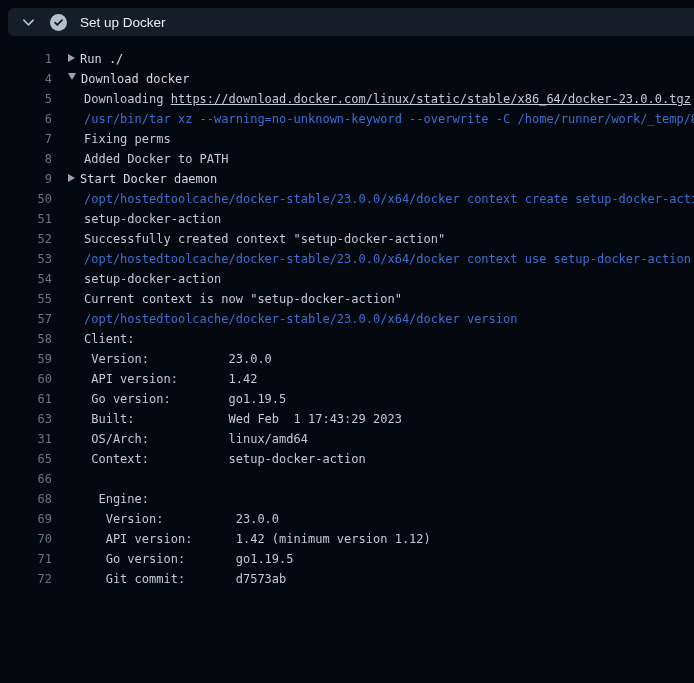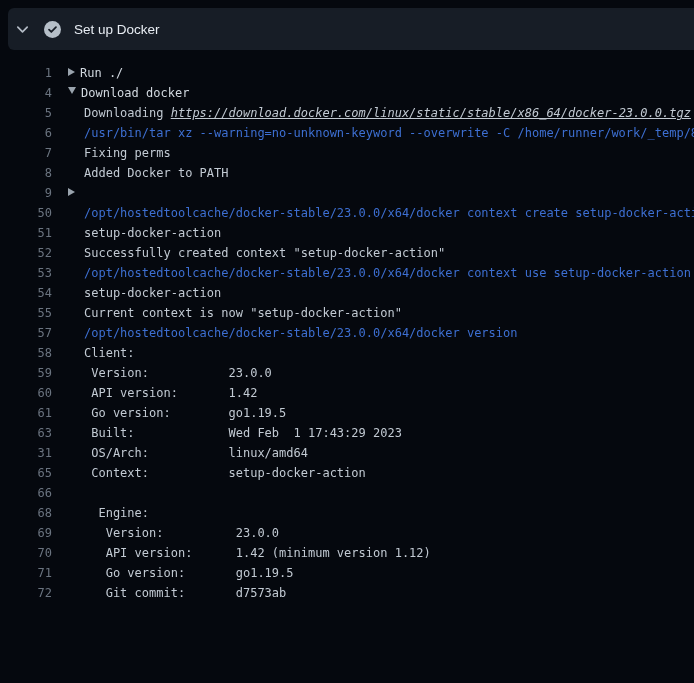--- a/index.html
+++ b/index.html
@@ -18,26 +18,26 @@
   *{margin:0;padding:0;box-sizing:border-box;}
   html,body{width:694px;height:683px;overflow:hidden;}
   body{
     background:var(--page-bg);
     font-family:"DejaVu Sans Mono","Liberation Mono",monospace;
   }
   
   .step-header{
     margin:8px 0 0 8px;
     width:calc(100% - 8px);
-    height:42px;
+    height:28px;
     background:var(--header-bg);
     border-radius:6px 0 0 6px;
     display:flex;
     align-items:center;
-    padding-left:7px;
+    padding-left:13px;
     cursor:pointer;
   }
   .chev{width:15px;height:15px;display:inline-block;flex:none;}
   .badge{
     width:17px;height:17px;border-radius:50%;
     background:var(--badge-bg);
     display:inline-flex;align-items:center;justify-content:center;
     margin-left:14px;flex:none;
   }
   .step-title{
@@ -80,21 +80,20 @@
   .body.group{
     padding-left:16px;
     color:var(--group-color);
     cursor:pointer;
   }
   .cmd{color:var(--cmd-color);}
   .loglink{
     color:var(--text-color);
     text-decoration:underline;
     cursor:pointer;
-    font-style:italic;
   }
   .arrow{
     display:inline-block;
     width:0;height:0;
     margin-right:5px;
     vertical-align:1px;
   }
   .arrow.right{
     border-left:7px solid var(--arrow-color);
     border-top:4.5px solid transparent;
@@ -125,21 +124,21 @@
 </div>
 
 <div class="log">
   <div>
       <div class="row"><a class="num">1</a><div class="body group"><span class="arrow right"></span><span>Run ./</span></div></div>
       <div class="row"><a class="num">4</a><div class="body group"><span class="arrow down"></span><span>Download docker</span></div></div>
       <div class="row"><a class="num">5</a><div class="body"><span>Downloading </span><a class="loglink">https://download.docker.com/linux/static/stable/x86_64/docker-23.0.0.tgz</a></div></div>
       <div class="row"><a class="num">6</a><div class="body"><span class="cmd">/usr/bin/tar xz --warning=no-unknown-keyword --overwrite -C /home/runner/work/_temp/8c91</span></div></div>
       <div class="row"><a class="num">7</a><div class="body"><span>Fixing perms</span></div></div>
       <div class="row"><a class="num">8</a><div class="body"><span>Added Docker to PATH</span></div></div>
-      <div class="row"><a class="num">9</a><div class="body group"><span class="arrow right"></span></div></div>
+      <div class="row"><a class="num">9</a><div class="body group"><span class="arrow right"></span><span>Start Docker daemon</span></div></div>
       <div class="row"><a class="num">50</a><div class="body"><span class="cmd">/opt/hostedtoolcache/docker-stable/23.0.0/x64/docker context create setup-docker-action</span></div></div>
       <div class="row"><a class="num">51</a><div class="body"><span>setup-docker-action</span></div></div>
       <div class="row"><a class="num">52</a><div class="body"><span>Successfully created context "setup-docker-action"</span></div></div>
       <div class="row"><a class="num">53</a><div class="body"><span class="cmd">/opt/hostedtoolcache/docker-stable/23.0.0/x64/docker context use setup-docker-action</span></div></div>
       <div class="row"><a class="num">54</a><div class="body"><span>setup-docker-action</span></div></div>
       <div class="row"><a class="num">55</a><div class="body"><span>Current context is now "setup-docker-action"</span></div></div>
       <div class="row"><a class="num">57</a><div class="body"><span class="cmd">/opt/hostedtoolcache/docker-stable/23.0.0/x64/docker version</span></div></div>
       <div class="row"><a class="num">58</a><div class="body"><span>Client:</span></div></div>
       <div class="row"><a class="num">59</a><div class="body"><span> Version:           23.0.0</span></div></div>
       <div class="row"><a class="num">60</a><div class="body"><span> API version:       1.42</span></div></div>

